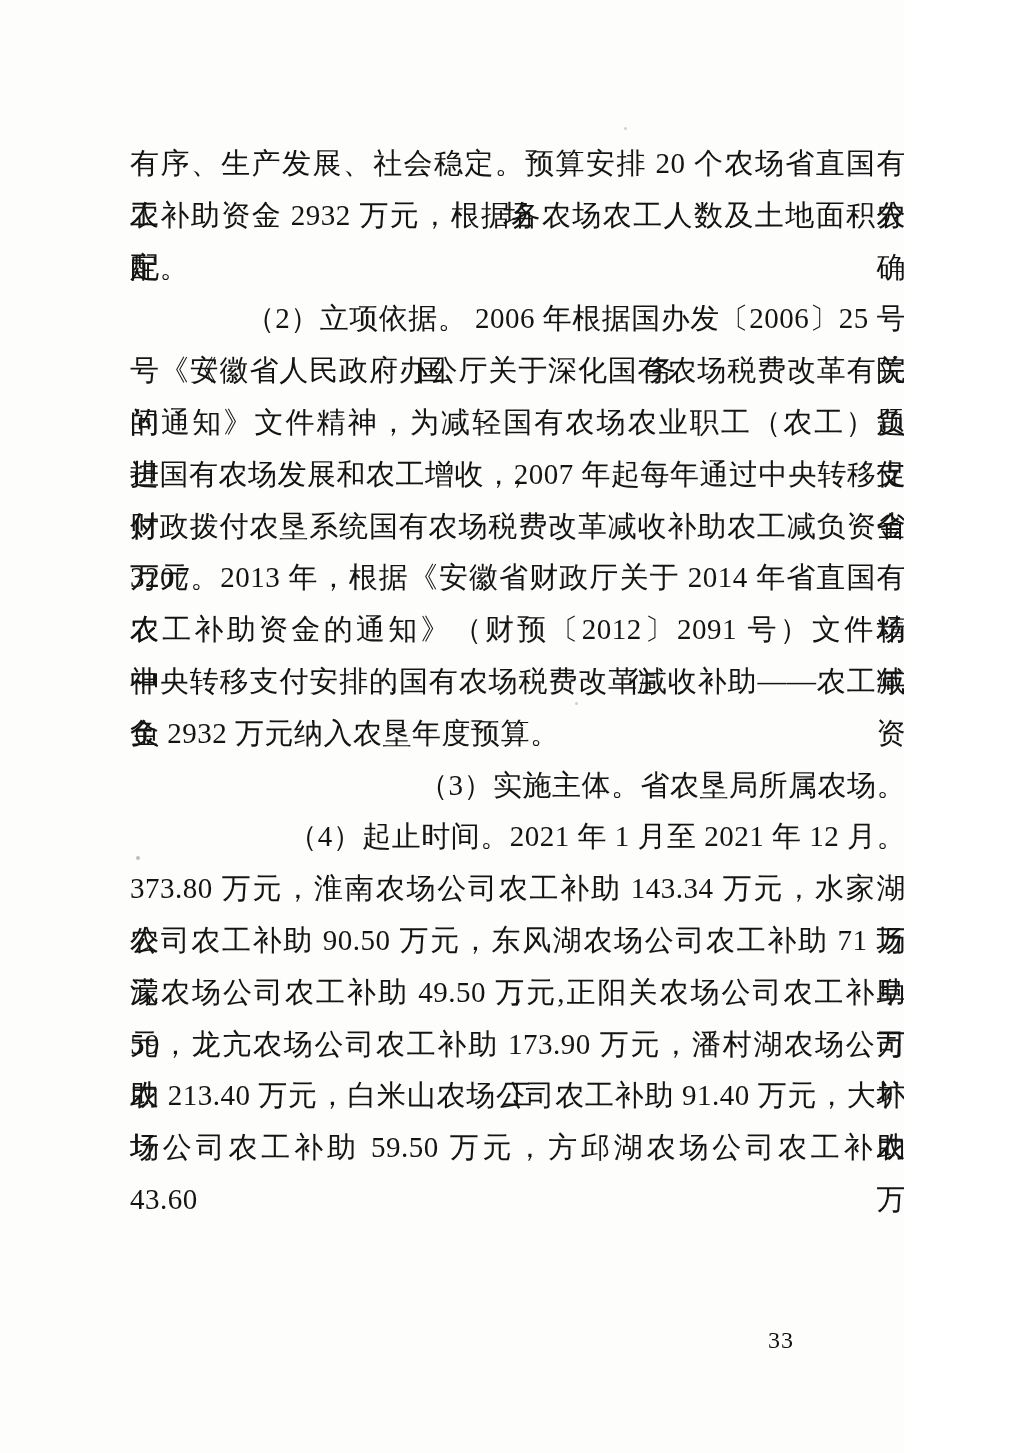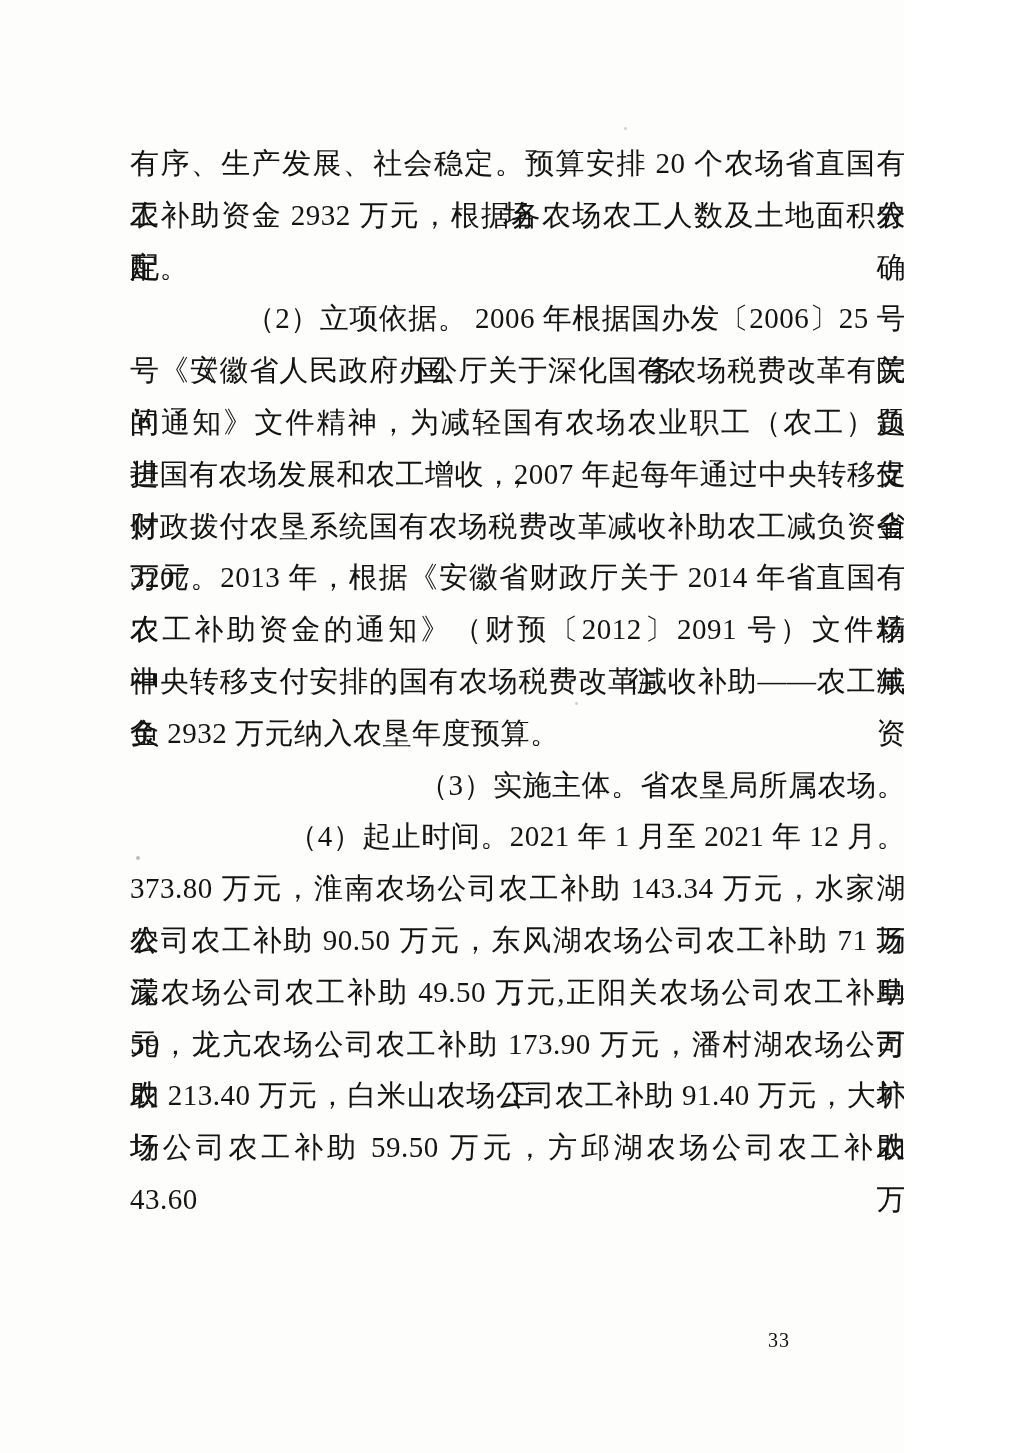--- a/index.html
+++ b/index.html
@@ -44,21 +44,21 @@
     padding-left: 58px;
     text-align: right;
   }
   .line.j.ind {
     box-sizing: border-box;
   }
   .page-number {
     position: absolute;
     left: 768px;
     top: 1326px;
-    font-size: 20px;
+    font-size: 24px;
     line-height: 28px;
     letter-spacing: 1px;
     color: #111;
   }
   .speck {
     position: absolute;
     background: #8a8a8a;
     border-radius: 50%;
   }
   .speck.s1 { left: 136px; top: 856px; width: 4px; height: 4px; opacity: .55; }

